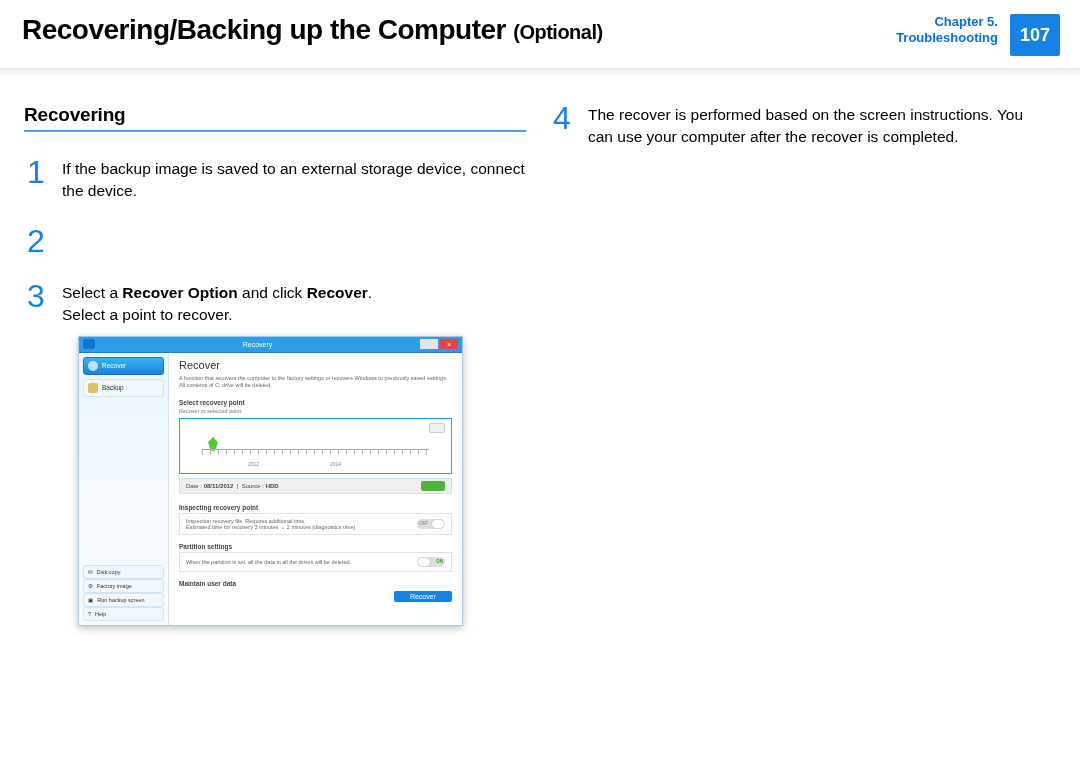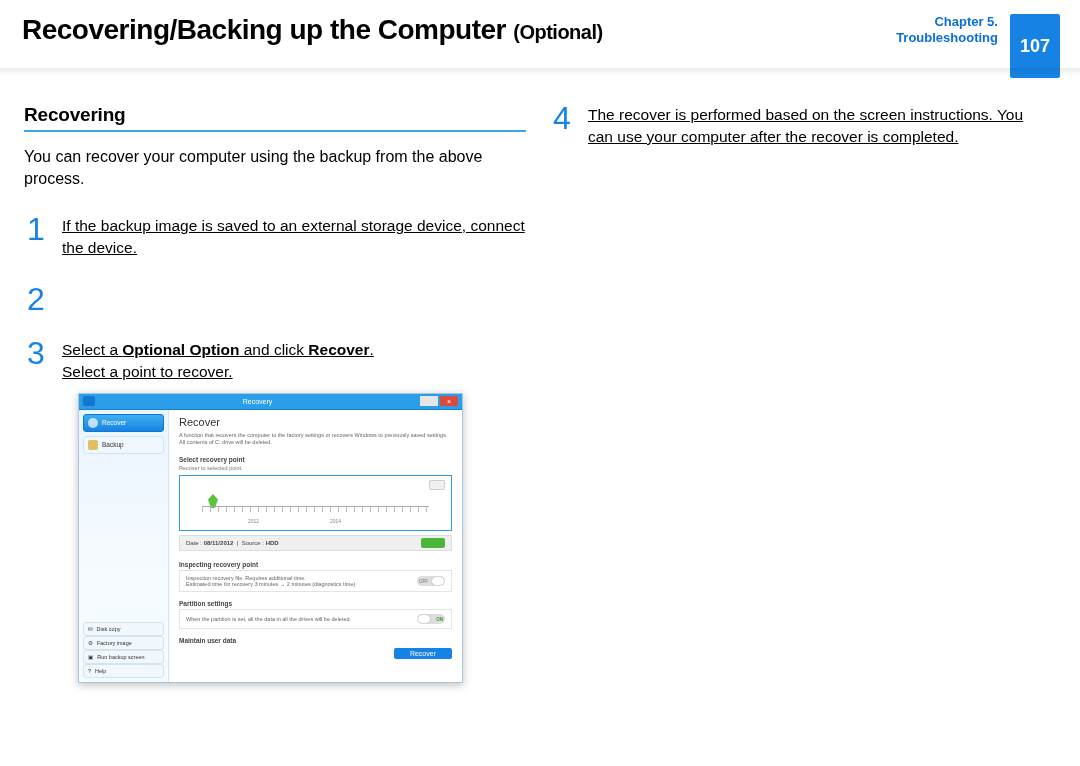--- a/index.html
+++ b/index.html
@@ -39,21 +39,21 @@
     font-weight: 700;
     font-size: 13px;
     line-height: 1.25;
     margin-top: 0;
   }
   .page-badge {
     background: #1683e4;
     color: #fff;
     font-size: 18px;
     font-weight: 700;
-    padding: 23px 10px;
+    padding: 12px 10px;
     border-radius: 2px;
     line-height: 1;
   }
   .header::after {
     content: "";
     position: absolute;
     left: 0; right: 0; bottom: -8px;
     height: 8px;
     background: linear-gradient(180deg, rgba(0,0,0,0.08), rgba(0,0,0,0));
   }
@@ -94,21 +94,20 @@
     font-size: 32px;
     font-weight: 400;
     line-height: 0.9;
     width: 24px;
     text-align: center;
     flex: 0 0 24px;
   }
   .step-body {
     font-size: 15.5px;
     line-height: 1.4;
-    text-decoration: underline;
   }
   .step-body b { font-weight: 700; }
 
   
   .app-shot {
     width: 385px;
     height: 290px;
     margin: 6px 0 0 54px;
     border: 1px solid #a6c8e2;
     background: #fff;
@@ -280,33 +279,32 @@
       <div>Troubleshooting</div>
     </div>
     <div class="page-badge">107</div>
   </div>
 </div>
 
 <div class="cols">
 
   <div class="col">
     <div class="sub-title">Recovering</div>
-    <div class="lead">You can recover your computer using the backup from the above process.</div>
 
     <div class="steps">
       <div class="step">
         <div class="step-num">1</div>
         <div class="step-body">If the backup image is saved to an external storage device, connect the device.</div>
       </div>
       <div class="step">
         <div class="step-num">2</div>
       </div>
       <div class="step" style="margin-bottom:10px;">
         <div class="step-num">3</div>
-        <div class="step-body">Select a <b>Optional Option</b> and click <b>Recover</b>.<br>Select a point to recover.</div>
+        <div class="step-body">Select a <b>Recover Option</b> and click <b>Recover</b>.<br>Select a point to recover.</div>
       </div>
     </div>
 
     <div class="app-shot">
       <div class="app-titlebar">
         <div class="tb-left">
           <span style="width:12px;height:10px;background:#1176cf;border-radius:2px;display:inline-block;"></span>
         </div>
         <div class="tb-title">Recovery</div>
         <div class="tb-right">

